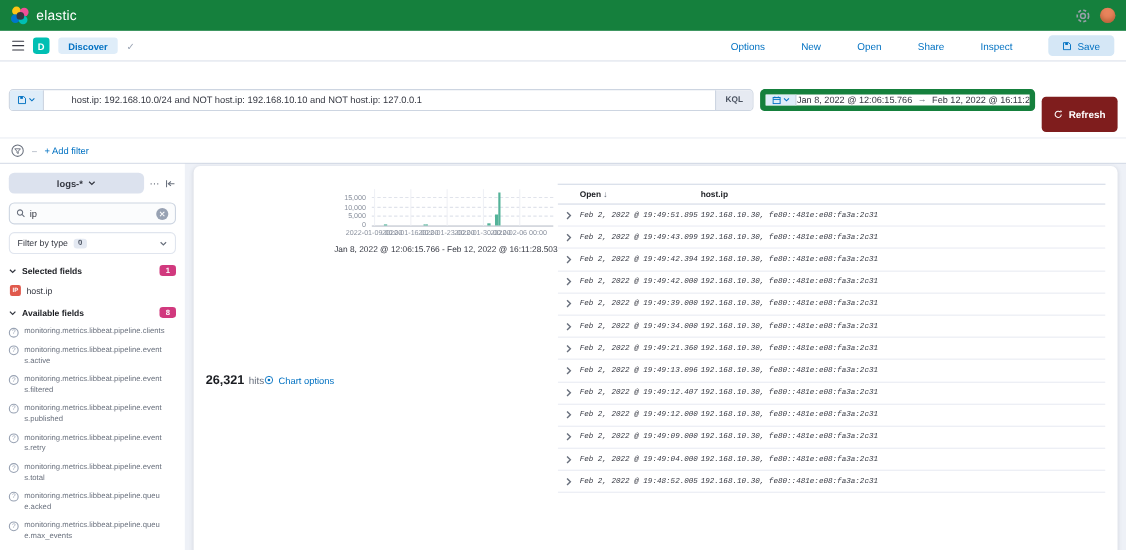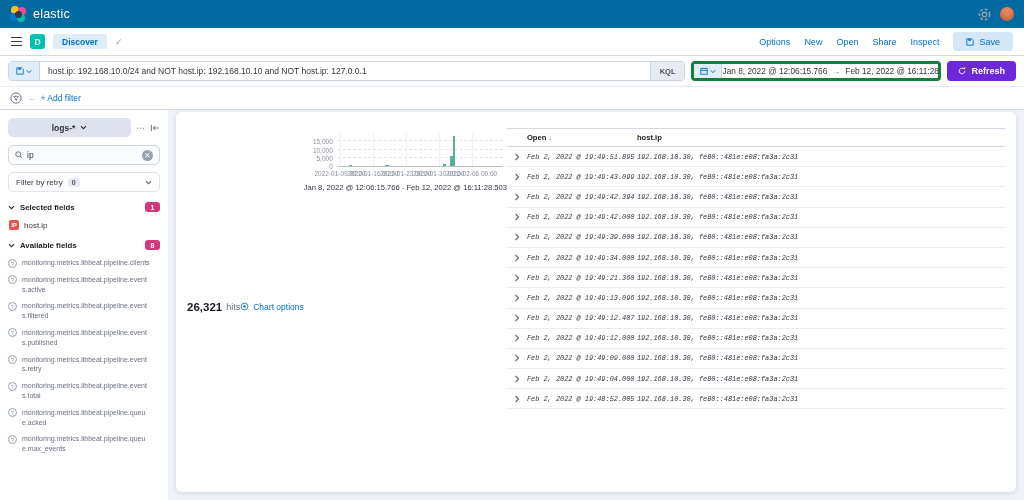--- a/index.html
+++ b/index.html
@@ -1,20 +1,20 @@
 <!DOCTYPE html>
 <html><head>
 <meta charset="utf-8">
 <style>
   * { margin:0; padding:0; box-sizing:border-box; }
   html,body { width:1024px; height:500px; overflow:hidden;
     font-family:"Liberation Sans", sans-serif; background:#eef1f7; color:#343741; }
 
   
-  .topbar { height:28px; background:#0369a1; display:flex; align-items:center;
+  .topbar { height:28px; background:#15803d; display:flex; align-items:center;
     padding:0 10px; position:relative; }
   .logo { width:16px; height:16px; position:relative; flex-shrink:0; }
   .logo i { position:absolute; border-radius:50%; }
   .brand { color:#fff; font-size:12.5px; font-weight:500; margin-left:7px; letter-spacing:.2px; }
   .topbar-search { position:absolute; left:50%; transform:translateX(-50%); width:222px; height:17px;
     background:#141519; border:1px solid #43474f; border-radius:3px; display:flex; align-items:center;
     gap:5px; padding:0 7px; }
   .topbar-search input { flex:1; background:transparent; border:none; outline:none;
     color:#8e939e; font-size:8.5px; font-family:inherit; }
   .topbar-search input::placeholder { color:#8e939e; }
@@ -25,47 +25,47 @@
   
   .toolbar { height:28px; background:#fff; border-bottom:1px solid #d3dae6;
     display:flex; align-items:center; padding:0 11px; gap:8px; }
   .hamburger { display:flex; flex-direction:column; gap:2.5px; cursor:pointer; }
   .hamburger i { width:11px; height:1.6px; background:#343741; border-radius:1px; }
   .app-badge { width:15px; height:15px; background:#00bfb3; border-radius:3px; color:#fff;
     font-size:8.5px; font-weight:700; display:flex; align-items:center; justify-content:center; }
   .breadcrumb-pill { background:#dfedf9; color:#0071c2; font-size:8.5px; font-weight:700;
     padding:2.5px 9px; border-radius:3px; }
   .check { color:#98a2b3; font-size:9px; }
-  .toolbar-links { margin-left:auto; display:flex; align-items:center; gap:14px; }
+  .toolbar-links { margin-left:auto; display:flex; align-items:center; gap:33px; }
   .toolbar-links span { color:#0071c2; font-size:9px; font-weight:500; cursor:pointer; }
   .save-btn { background:#d5e7f6; color:#0071c2; border:none; border-radius:4px; height:19px;
     padding:0 13px; font-size:9px; font-weight:700; display:flex; align-items:center; gap:5px;
     font-family:inherit; cursor:pointer; }
 
   
   .querybar { background:#fff; padding:5px 8px; display:flex; align-items:center; gap:6px;
     border-bottom:1px solid #e6eaf1; }
   .query-box { flex:1; height:20px; border:1px solid #cdd5e1; border-radius:4px; display:flex;
     align-items:center; background:#fff; overflow:hidden; }
   .saved-query-btn { width:31px; height:100%; background:#dfedf9; border-right:1px solid #cdd5e1;
     display:flex; align-items:center; justify-content:center; gap:2px; cursor:pointer; flex-shrink:0; }
   .query-box input { flex:1; border:none; outline:none; font-size:8.5px; color:#343741;
-    padding:0 8px; font-family:inherit; background:transparent; }
+    padding:0 25px; font-family:inherit; background:transparent; }
   .kql-badge { height:100%; display:flex; align-items:center; padding:0 9px; background:#e6eaf2;
     border-left:1px solid #cdd5e1; font-size:7.5px; font-weight:700; color:#4a5260; cursor:pointer; }
-  .datepicker { width:250px; height:20px; border:3px solid #15803d; border-radius:4px; display:flex;
+  .datepicker { width:250px; height:20px; border:5px solid #15803d; border-radius:4px; display:flex;
     align-items:center; background:#fff; overflow:hidden; flex-shrink:0; }
   .cal-btn { width:28px; height:100%; background:#dfedf9; border-right:1px solid #cdd5e1;
     display:flex; align-items:center; justify-content:center; gap:2px; cursor:pointer; flex-shrink:0; }
   .date-range { flex:1; display:flex; align-items:center; justify-content:center; gap:5px;
     font-size:8.3px; color:#343741; white-space:nowrap; }
   .date-arrow { color:#69707d; font-size:8px; }
-  .refresh-btn { height:20px; background:#6d28d9; color:#fff; border:none; border-radius:4px;
+  .refresh-btn { height:32px; background:#7f1d1d; color:#fff; border:none; border-radius:4px;
     padding:0 11px; font-size:9px; font-weight:700; display:flex; align-items:center; gap:5px;
-    font-family:inherit; cursor:pointer; flex-shrink:0; }
+    font-family:inherit; cursor:pointer; flex-shrink:0;margin-top:27px; }
 
   
   .filterbar { background:#fff; height:23px; border-bottom:1px solid #d3dae6; display:flex;
     align-items:center; padding:0 10px; gap:7px; }
   .filter-dash { color:#98a2b3; font-size:8px; }
   .add-filter { color:#0071c2; font-size:8.5px; font-weight:500; cursor:pointer; }
 
   
   .content { display:flex; height:390px; }
   .sidebar { width:168px; background:#fff; padding:8px; flex-shrink:0; }
@@ -252,21 +252,21 @@
     <div class="field-search">
       <svg width="8" height="8" viewBox="0 0 10 10">
           <circle cx="4" cy="4" r="3" fill="none" stroke="#69707d" stroke-width="1.2"></circle>
           <line x1="6.2" y1="6.2" x2="9" y2="9" stroke="#69707d" stroke-width="1.2"></line>
         </svg>
       <input value="ip" style="">
       <span class="clear-btn">✕</span>
     </div>
 
     <div class="type-filter">
-      <span>Filter by retry</span>
+      <span>Filter by type</span>
       <span class="count-badge-gray">0</span>
       <svg width="7" height="5" viewBox="0 0 8 6" style="margin-left:auto;">
           <polyline points="1,1.5 4,4.5 7,1.5" fill="none" stroke="#69707d" stroke-width="1.3"></polyline>
         </svg>
     </div>
 
     <div class="section-header">
       <svg width="7" height="5" viewBox="0 0 8 6">
           <polyline points="1,1.5 4,4.5 7,1.5" fill="none" stroke="#343741" stroke-width="1.3"></polyline>
         </svg>

